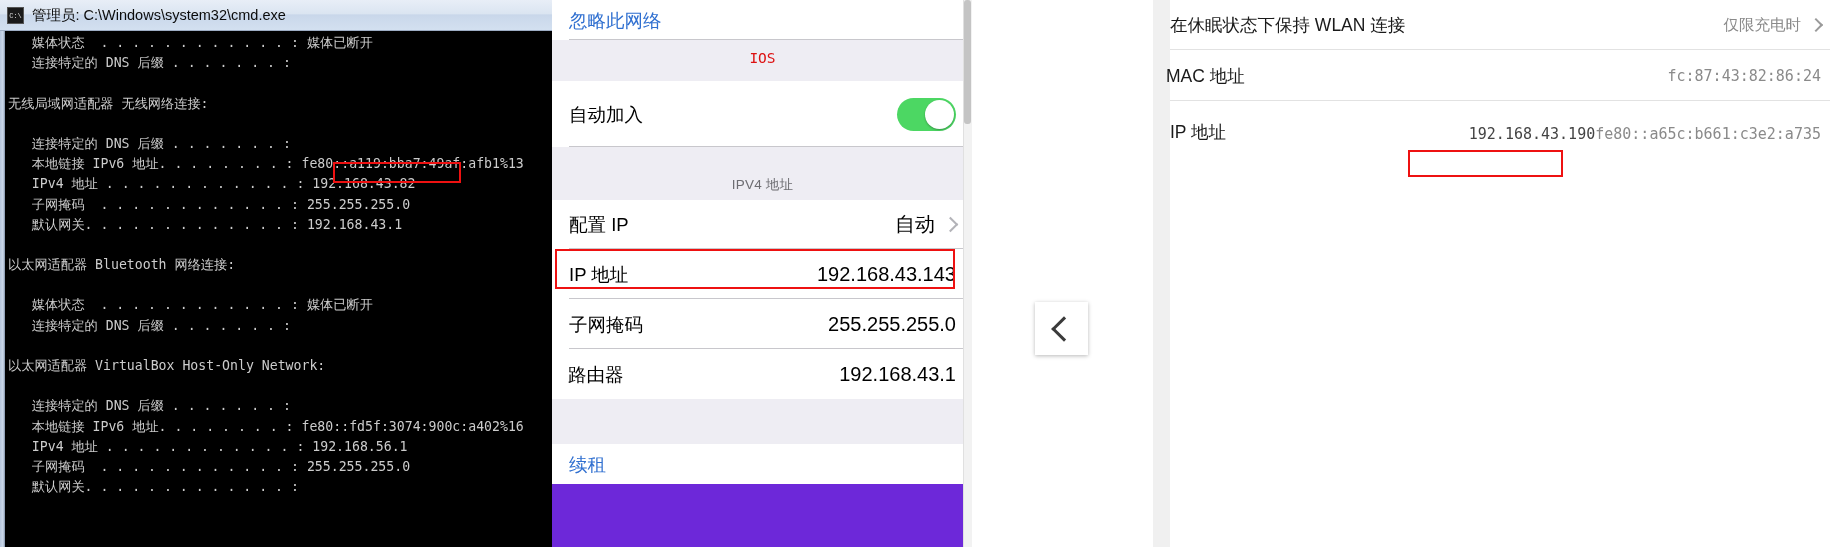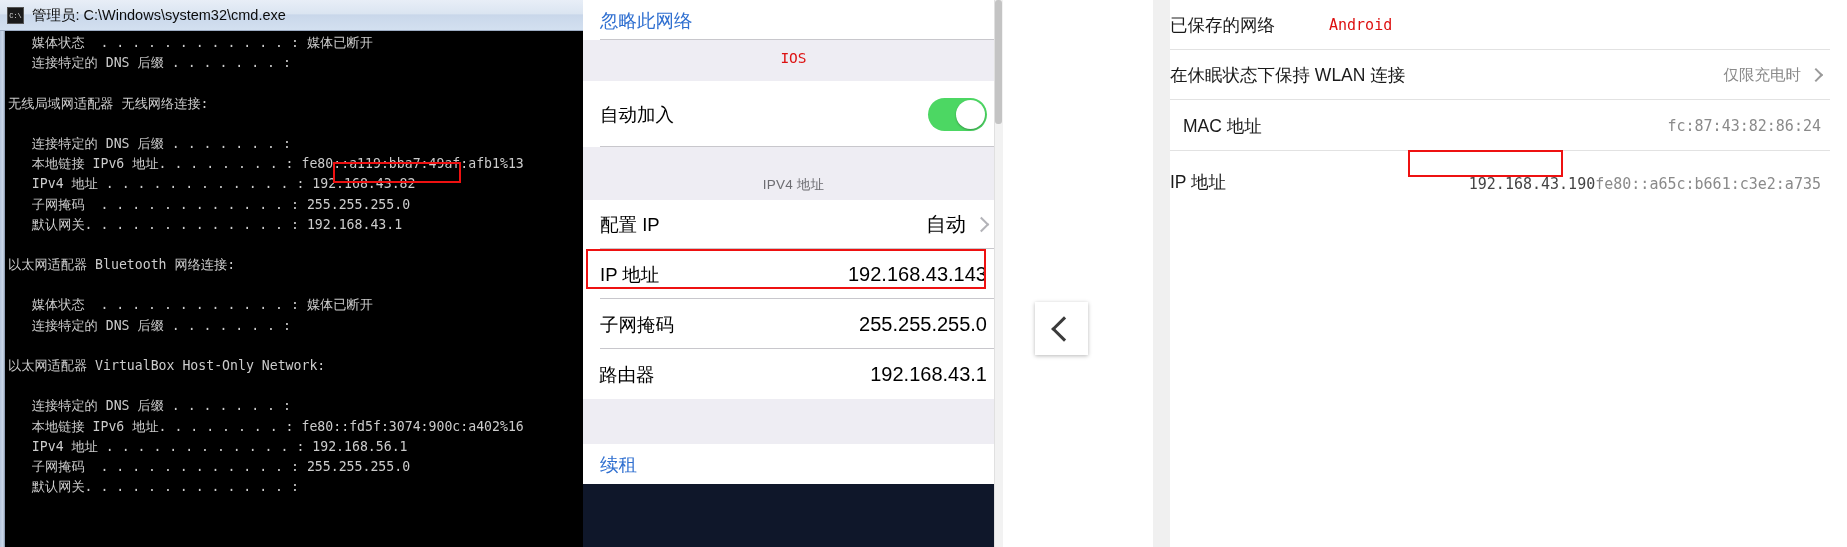--- a/index.html
+++ b/index.html
@@ -89,24 +89,24 @@
     width: 128px;
     height: 21px;
     border: 2px solid #ee1111;
     box-sizing: border-box;
     pointer-events: none;
   }
 
   
   #ios-panel {
     position: absolute;
-    left: 583px; top: 0;
+    left: 552px; top: 0;
     width: 420px;
     height: 547px;
-    background: #0f172a;
+    background: #6d28d9;
     overflow: hidden;
     font-family: "Liberation Sans", sans-serif;
   }
   .ios-row {
     position: relative;
     box-sizing: border-box;
     display: flex;
     align-items: center;
     padding: 0 16px 0 17px;
     background: #ffffff;
@@ -379,32 +379,28 @@
 </div>
 
 <div id="mid-area"></div>
 <div id="back-button">
   <div id="back-chevron"></div>
 </div>
 
 <div id="android-panel">
   <div id="android-left-shade"></div>
 
-  <div class="and-row sep" style="height:50px;padding-left:17px;">
-    <span class="and-label">已保存的网络</span>
-    <span class="and-annot" style="margin-left:54px;">Android</span>
-  </div>
 
   <div class="and-row sep" style="height:50px;padding-left:17px;">
     <span class="and-label">在休眠状态下保持 WLAN 连接</span>
     <span class="and-value-sans" style="margin-left:auto;">仅限充电时</span>
     <span class="and-chevron"></span>
   </div>
 
-  <div class="and-row sep" style="height:51px;padding-left:30px;">
+  <div class="and-row sep" style="height:51px;padding-left:13px;">
     <span class="and-label">MAC 地址</span>
     <span class="and-value" style="margin-left:auto;">fc:87:43:82:86:24</span>
   </div>
 
   <div class="and-row" style="height:62px;padding-left:17px;align-items:center;">
     <span class="and-label">IP 地址</span>
     <span class="and-right" style="margin-left:auto;">
       <span class="and-value" style="color:#444;">192.168.43.190</span>
       <span class="and-value" style="margin-top:3px;">fe80::a65c:b661:c3e2:a735</span>
     </span>

